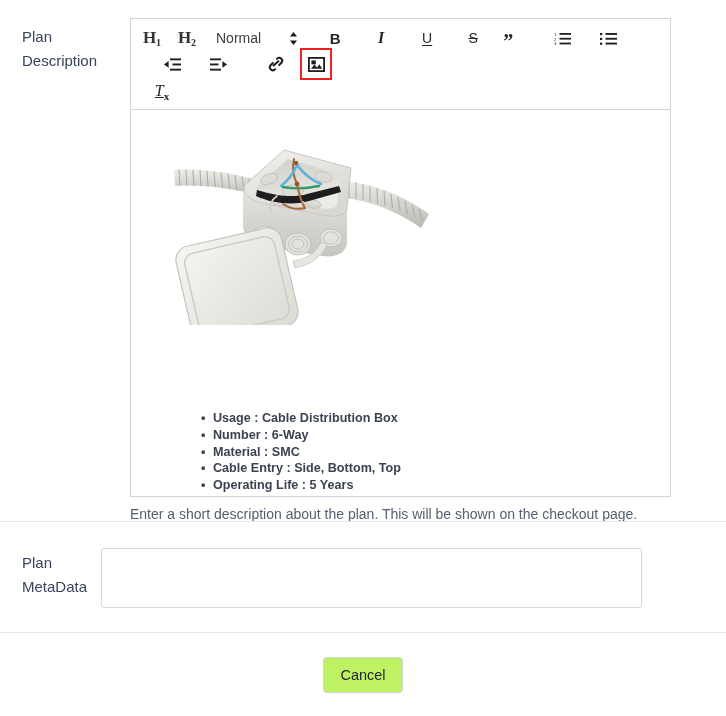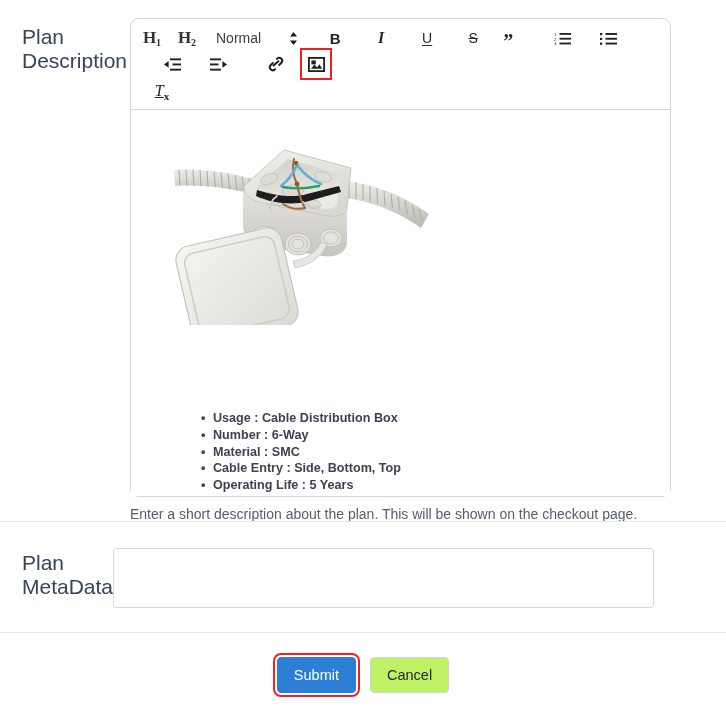--- a/index.html
+++ b/index.html
@@ -23,21 +23,21 @@
 
   
   .form-row {
     position: absolute;
     display: flex;
     align-items: flex-start;
   }
 
   .field-label {
     color: #39435a;
-    font-size: 21px;
+    font-size: 15px;
     line-height: 24px;
     font-weight: 400;
     width: 130px;
     padding-left: 22px;
     user-select: none;
   }
 
   
   #row-description {
     left: 0;
@@ -46,21 +46,21 @@
   }
   #row-description .field-label { padding-top: 7px; }
 
   .field-control { position: relative; }
 
   
   .editor {
     width: 541px;
     border: 1px solid #d4d4d4;
     background: #ffffff;
-    border-radius: 9px;
+    border-radius: 0;
   }
 
   .editor-toolbar {
     border-bottom: 1px solid #d4d4d4;
     padding: 6px 8px 4px 8px;
     display: flex;
     flex-wrap: wrap;
     align-items: center;
     min-height: 56px;
   }
@@ -574,19 +574,16 @@
   <div class="divider" id="divider-2"></div>
 
   <div class="form-row" id="row-metadata">
     <div class="field-label">Plan MetaData</div>
     <div class="field-control">
       <textarea class="metadata-input" placeholder="" style=""></textarea>
     </div>
   </div>
 
   <div id="button-bar">
-    <span class="btn-submit-wrap">
-      <button class="btn btn-submit">Submit</button>
-    </span>
     <button class="btn btn-cancel">Cancel</button>
   </div>
 
 </div>
 
 </body></html>

